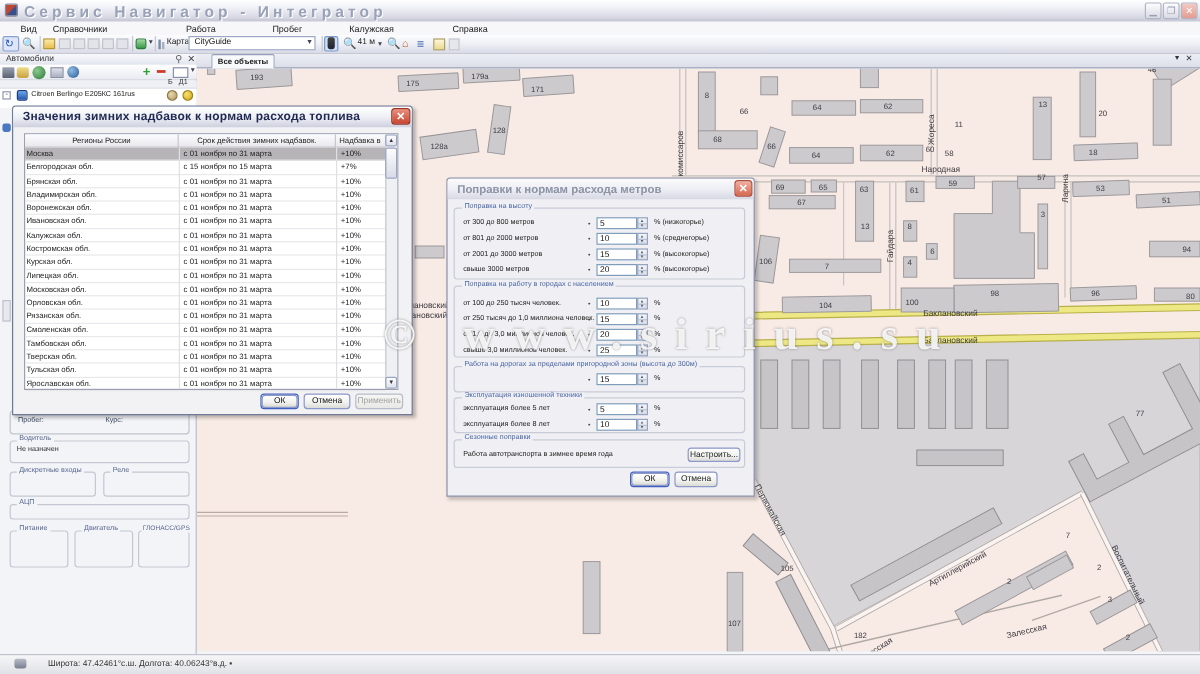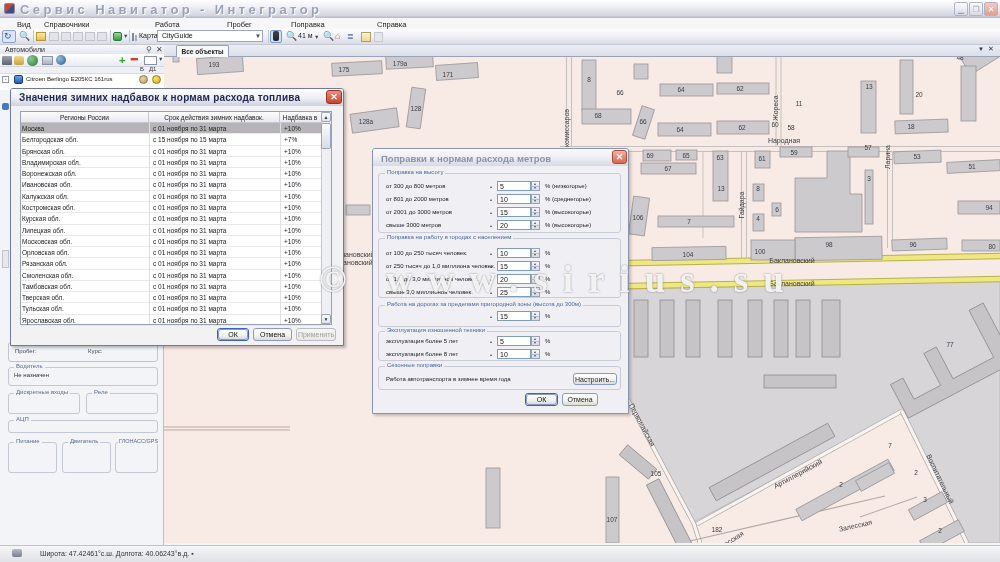--- a/index.html
+++ b/index.html
@@ -177,21 +177,21 @@
 <div style="position:absolute;left:4px;top:3px;width:11px;height:11px;background:linear-gradient(135deg,#c04838 45%,#38508a 55%);border-radius:2px;border:1px solid #8a8a98;"></div>
 <div class="t" style="position:absolute;left:20px;top:2px;font-size:13px;font-weight:bold;color:#9aa2b8;letter-spacing:3.4px;text-shadow:1px 1px 0 #fff;">Сервис Навигатор - Интегратор</div>
 <div style="position:absolute;left:954px;top:2px;width:14px;height:14px;background:linear-gradient(#fdfdfe,#d8dae4);border:1px solid #b0b4c4;border-radius:2px;font-size:8px;line-height:13px;text-align:center;color:#9aa0b4;">▁</div>
 <div style="position:absolute;left:969px;top:2px;width:14px;height:14px;background:linear-gradient(#fdfdfe,#d8dae4);border:1px solid #b0b4c4;border-radius:2px;font-size:8px;line-height:13px;text-align:center;color:#9aa0b4;">❐</div>
 <div style="position:absolute;left:984px;top:2px;width:14px;height:14px;background:linear-gradient(#f2cac2,#e39c90);border:1px solid #b0b4c4;border-radius:2px;font-size:8px;line-height:13px;text-align:center;color:#fff;">✕</div>
 <div style="position:absolute;left:0px;top:18px;width:1000px;height:11px;background:#f7f7fa;"></div>
 <div class="t" style="position:absolute;left:17px;top:20px;font-size:7.5px;color:#1c1c1c;">Вид</div>
 <div class="t" style="position:absolute;left:44px;top:20px;font-size:7.5px;color:#1c1c1c;">Справочники</div>
 <div class="t" style="position:absolute;left:155px;top:20px;font-size:7.5px;color:#1c1c1c;">Работа</div>
 <div class="t" style="position:absolute;left:227px;top:20px;font-size:7.5px;color:#1c1c1c;">Пробег</div>
-<div class="t" style="position:absolute;left:291px;top:20px;font-size:7.5px;color:#1c1c1c;">Поправка</div>
+<div class="t" style="position:absolute;left:291px;top:20px;font-size:7.5px;color:#1c1c1c;">Калужская</div>
 <div class="t" style="position:absolute;left:377px;top:20px;font-size:7.5px;color:#1c1c1c;">Справка</div>
 <div style="position:absolute;left:0px;top:29px;width:1000px;height:16px;background:linear-gradient(#fdfdfe,#eceef4 55%,#d9dbe6);border-bottom:1px solid #c6c8d4;"></div>
 <div style="position:absolute;left:2px;top:30px;width:14px;height:13px;background:#dce6f8;border:1px solid #8aa0d0;border-radius:2px;"></div>
 <div class="t" style="position:absolute;left:4px;top:31px;font-size:9px;color:#2255bb;">↻</div>
 <div class="t" style="position:absolute;left:19px;top:31px;font-size:9px;color:#556;">🔍</div>
 <div style="position:absolute;left:33px;top:30px;width:1px;height:13px;background:#c4c6d2;"></div>
 <div style="position:absolute;left:36px;top:32px;width:10px;height:9px;background:linear-gradient(#fbe9a8,#e8c050);border:1px solid #b89830;"></div>
 <div style="position:absolute;left:49px;top:32px;width:10px;height:9px;background:#e3e4ea;border:1px solid #c2c4cc;"></div>
 <div style="position:absolute;left:61px;top:32px;width:10px;height:9px;background:#e3e4ea;border:1px solid #c2c4cc;"></div>
 <div style="position:absolute;left:73px;top:32px;width:10px;height:9px;background:#e3e4ea;border:1px solid #c2c4cc;"></div>

